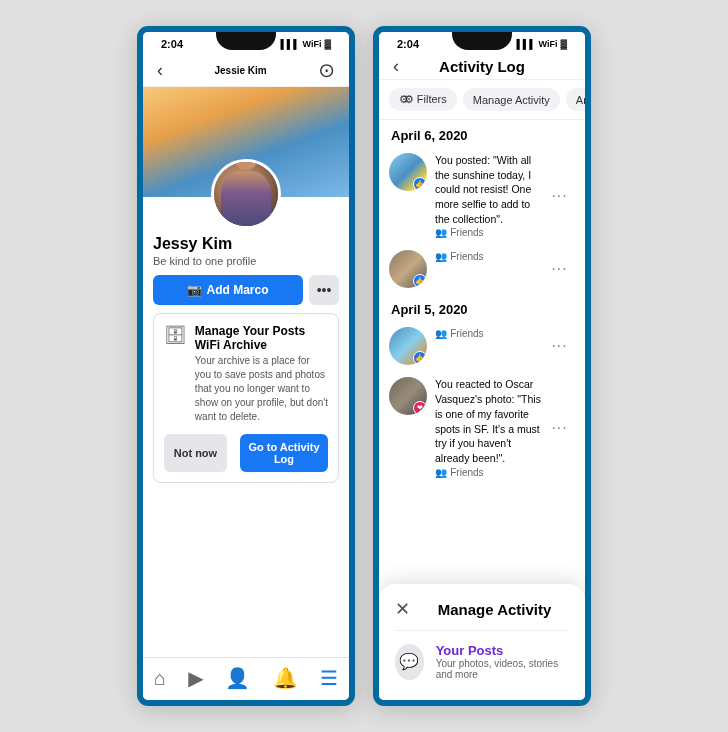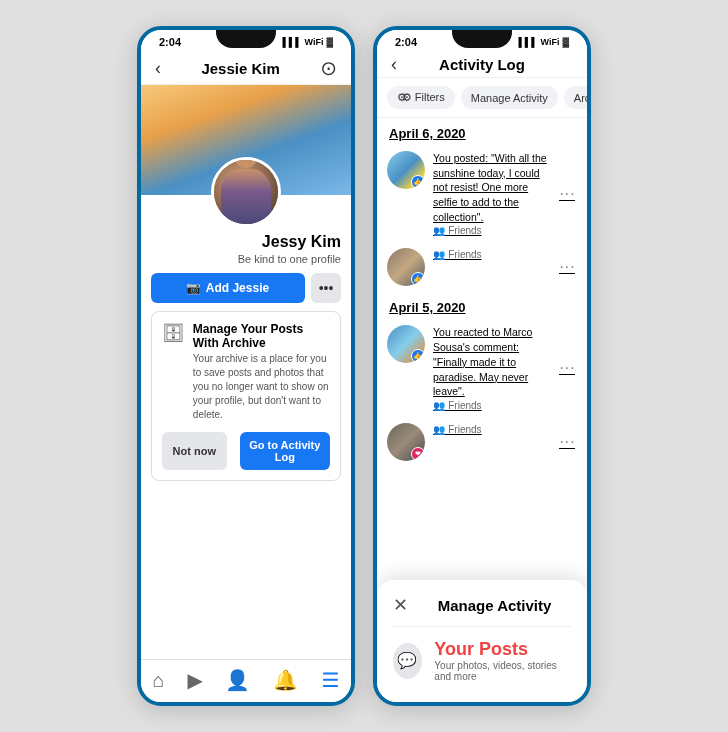--- a/index.html
+++ b/index.html
@@ -14,23 +14,23 @@
     }
     .scene {
       display: flex;
       gap: 18px;
       padding: 20px;
       align-items: center;
       justify-content: center;
     }
     
     .phone {
-      border-radius: 24px;
+      border-radius: 11px;
       background: #fff;
-      border: 4px solid #0369a1;
+      border: 6px solid #0369a1;
       overflow: hidden;
       position: relative;
       box-shadow: 0 4px 24px rgba(0,0,0,0.18);
     }
     .phone-left {
       width: 218px;
       height: 680px;
     }
     .phone-right {
       width: 218px;
@@ -59,21 +59,21 @@
     }
     
     .left-header {
       display: flex;
       align-items: center;
       justify-content: space-between;
       padding: 6px 14px 4px 14px;
       border-bottom: 1px solid #f0f0f0;
     }
     .left-header .back-arrow { font-size: 18px; color: #333; }
-    .left-header .name { font-size: 15px; font-weight: 700; color: #000; }
+    .left-header .name { font-size: 10px; font-weight: 700; color: #000; }
     .left-header .profile-icon { font-size: 20px; color: #333; }
     .cover-photo {
       width: 100%;
       height: 110px;
       background: linear-gradient(160deg, #f7c97a 0%, #e8a04a 30%, #4a90c4 60%, #7bb8e8 100%);
       position: relative;
     }
     .avatar-wrap {
       position: absolute;
       bottom: -32px;
@@ -107,21 +107,21 @@
       height: 24px;
       background: #c8916a;
       border-radius: 50%;
       position: absolute;
       top: -16px;
       left: 50%;
       transform: translateX(-50%);
     }
     .profile-info {
       margin-top: 38px;
-      text-align: right;
+      text-align: left;
       padding: 0 10px 8px;
     }
     .profile-info .fullname { font-size: 16px; font-weight: 700; color: #000; }
     .profile-info .bio { font-size: 11px; color: #555; margin-top: 2px; }
     .action-row {
       display: flex;
       gap: 6px;
       padding: 0 10px 8px;
       align-items: center;
     }
@@ -234,23 +234,22 @@
       padding: 5px 10px;
       font-size: 11px;
       font-weight: 500;
       color: #333;
       white-space: nowrap;
       display: flex;
       align-items: center;
       gap: 3px;
     }
     .activity-list {
-      padding: 0 0 120px 0;
+      padding: 0 6px 120px 0;
       overflow: hidden;
-      text-decoration: underline;
     }
     .date-header {
       font-size: 13px;
       font-weight: 700;
       color: #000;
       padding: 8px 12px 4px;
     }
     .activity-item {
       display: flex;
       align-items: flex-start;
@@ -332,21 +331,21 @@
     .sheet-item-icon {
       width: 36px;
       height: 36px;
       background: #e4e6ea;
       border-radius: 50%;
       display: flex;
       align-items: center;
       justify-content: center;
       font-size: 16px;
     }
-    .sheet-item-text .label { font-size: 18px; font-weight: 700; color: #ef4444; }
+    .sheet-item-text .label { font-size: 13px; font-weight: 700; color: #6d28d9; }
     .sheet-item-text .sublabel { font-size: 10px; color: #666; }
   </style>
 </head>
 <body>
 
 <div class="scene">
 
   <div class="phone phone-left">
 
     <div class="notch-bar">
@@ -375,32 +374,32 @@
     </div>
 
     <div class="profile-info">
       <div class="fullname">Jessy Kim</div>
       <div class="bio">Be kind to one profile</div>
     </div>
 
     <div class="action-row">
       <button class="add-story-btn">
         <span>📷</span>
-        <span>Add Jessie</span>
+        <span>Add Marco</span>
       </button>
       <button class="more-btn">
         <span>•••</span>
       </button>
     </div>
 
     <div class="archive-card">
       <div class="archive-card-header">
         <div class="archive-icon-box">🗄</div>
         <div class="archive-card-text">
-          <div class="title">Manage Your Posts With Archive</div>
+          <div class="title">Manage Your Posts WiFi Archive</div>
           <div class="desc">Your archive is a place for you to save posts and photos that you no longer want to show on your profile, but don't want to delete.</div>
         </div>
       </div>
       <div class="archive-card-actions">
         <button class="btn-notnow">Not now</button>
         <button class="btn-goto">Go to Activity Log</button>
       </div>
     </div>
 
     <div class="bottom-nav">
@@ -467,31 +466,31 @@
         <span class="activity-more">···</span>
       </div>
 
       <div class="date-header">April 5, 2020</div>
 
       <div class="activity-item">
         <div class="activity-thumb thumb-ocean">
           <div class="like-badge">👍</div>
         </div>
         <div class="activity-content">
-          <div class="activity-text">You reacted to Marco Sousa's comment: "Finally made it to paradise. May never leave".</div>
           <div class="activity-audience">👥 Friends</div>
         </div>
         <span class="activity-more">···</span>
       </div>
 
       <div class="activity-item">
         <div class="activity-thumb thumb-rocks">
           <div class="like-badge heart-badge">❤</div>
         </div>
         <div class="activity-content">
+          <div class="activity-text">You reacted to Oscar Vasquez's photo: "This is one of my favorite spots in SF. It's a must try if you haven't already been!".</div>
           <div class="activity-audience">👥 Friends</div>
         </div>
         <span class="activity-more">···</span>
       </div>
     </div>
 
     <div class="bottom-sheet">
       <div class="sheet-header">
         <span class="sheet-close">✕</span>
         <span class="sheet-title">Manage Activity</span>

